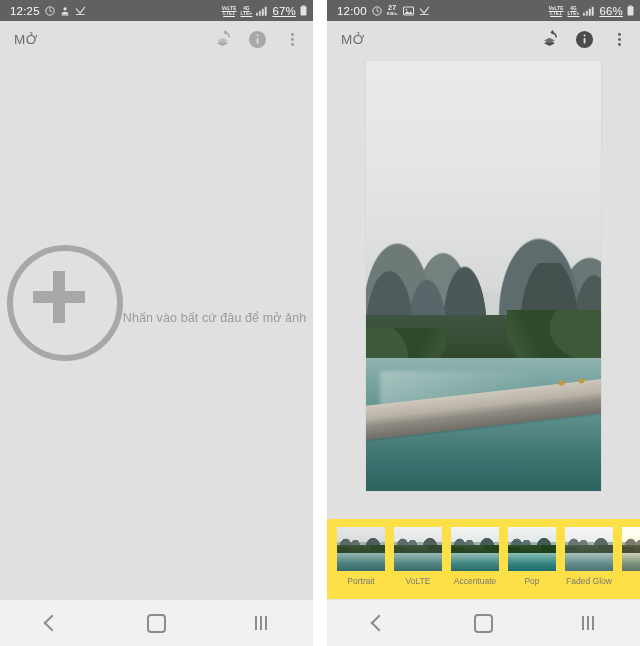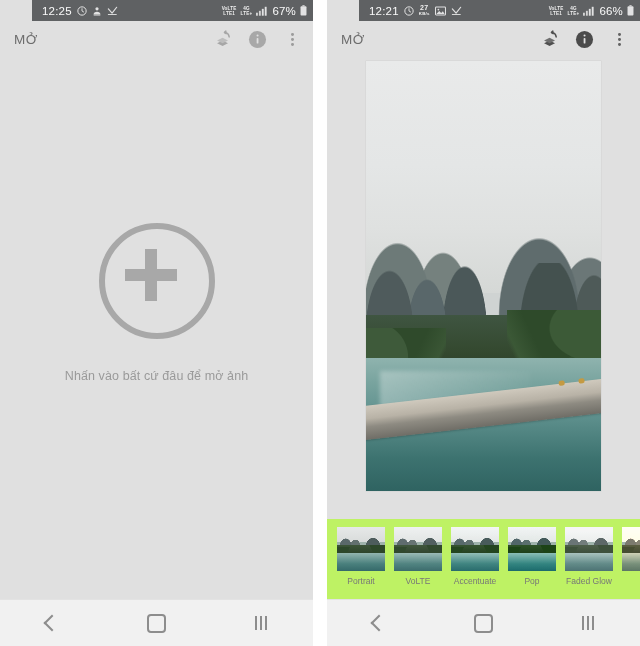--- a/index.html
+++ b/index.html
@@ -21,24 +21,23 @@
 
   
   .statusbar{
     height:21px;flex:0 0 21px;
     background:#5f6163;
     display:flex;align-items:center;
     padding:0 6px 0 10px;
     color:#f2f2f2;
     font-size:11px;
     letter-spacing:.2px;
-    margin-left:32px;
   }
   .sb-left{display:flex;align-items:center;gap:5px;}
-  .sb-right{margin-left:auto;display:flex;align-items:center;gap:4px;}
+  .sb-right{margin-left:auto;display:flex;align-items:center;gap:4px;text-decoration:underline;}
   .sb-time{font-size:11.5px;font-weight:400;color:#fafafa;}
   .ic{display:inline-block;opacity:.92;}
   .ic svg{display:block;}
   .sb-battnum{font-size:11.5px;color:#fafafa;}
   .volte{
     display:flex;flex-direction:column;justify-content:center;align-items:center;
     line-height:5px;font-size:4.6px;font-weight:700;color:#f0f0f0;letter-spacing:.2px;
   }
   .rate{
     display:flex;flex-direction:column;justify-content:center;align-items:center;
@@ -59,21 +58,21 @@
   }
   .appbar .actions{margin-left:auto;display:flex;align-items:center;gap:14px;}
   .act{width:21px;height:21px;display:flex;align-items:center;justify-content:center;}
   .dots{display:flex;flex-direction:column;gap:2.6px;align-items:center;}
   .dots i{display:block;width:2.8px;height:2.8px;border-radius:50%;background:#9c9c9c;}
   .phone.active .dots i{background:#636363;}
 
   
   .canvas-empty{
     flex:1;background:#e0e0e0;
-    display:flex;flex-direction:column;
+    display:flex;flex-direction:row;
     align-items:center;justify-content:center;
     padding-bottom:52px;
   }
   .plus-circle{
     width:104px;height:104px;border-radius:50%;
     border:6px solid #a8a8a8;
     position:relative;
   }
   .plus-circle:before,.plus-circle:after{
     content:"";position:absolute;background:#a8a8a8;
@@ -153,21 +152,21 @@
     box-shadow:0 1px 2px rgba(0,0,0,.18);
   }
   .bridge .mk{
     position:absolute;top:-3px;width:6px;height:5px;border-radius:2px;background:#c49a42;
   }
   .bridge .mk.a{right:17%;}
   .bridge .mk.b{right:9%;}
 
   
   .filmstrip{
-    flex:0 0 72px;background:#bef264;
+    flex:0 0 72px;background:#fde047;
     display:flex;align-items:flex-start;
     padding:8px 0 0 10px;overflow:hidden;
   }
   .filter{
     width:48px;flex:0 0 48px;margin-right:9px;
     display:flex;flex-direction:column;align-items:center;
   }
   .filter .thumb{
     width:48px;height:44px;overflow:hidden;position:relative;
     background:#9fb3ac;
@@ -328,21 +327,21 @@
         </span>
     </div>
   </div>
 
   <div class="gap"></div>
 
   <div class="phone active">
 
     <div class="statusbar">
       <div class="sb-left">
-        <span class="sb-time">12:21</span>
+        <span class="sb-time">12:00</span>
         <span class="ic">
           <svg width="10" height="10" viewBox="0 0 12 12">
               <circle cx="6" cy="6" r="5" fill="none" stroke="#eee" stroke-width="1.2"></circle>
               <path d="M6 3.2V6l2 1.2" stroke="#eee" stroke-width="1.1" fill="none" stroke-linecap="round"></path>
             </svg>
         </span>
         <span class="rate">
           <span class="r1">27</span>
           <span class="r2">KB/s</span>
         </span>

